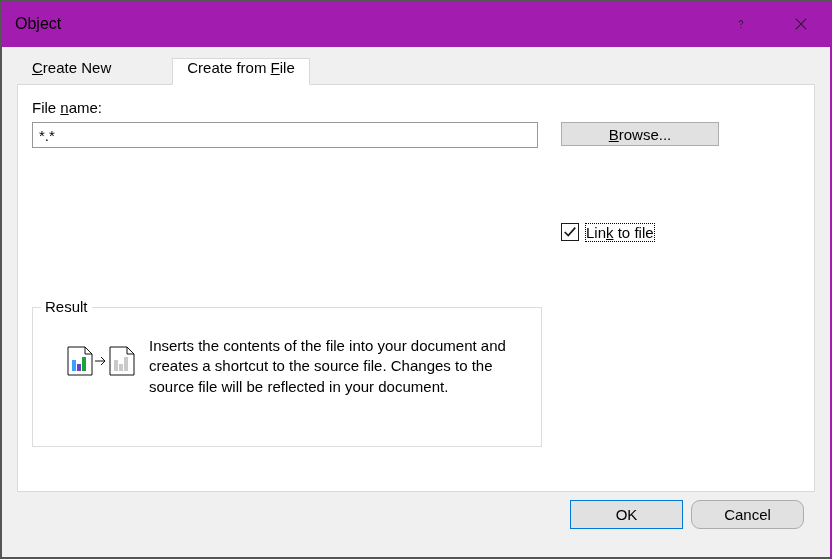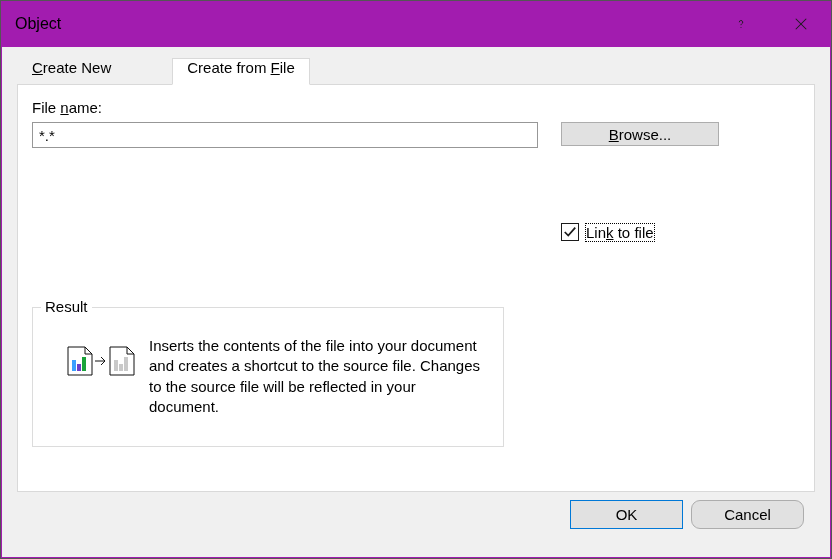--- a/index.html
+++ b/index.html
@@ -26,21 +26,21 @@
     .file-input { position: absolute; top: 37px; left: 14px; width: 506px; height: 26px; border: 1px solid #979797; padding: 3px 6px; font-size: 15px; color: #000; outline: none; }
     .browse-btn { position: absolute; top: 37px; left: 543px; width: 158px; height: 24px; border: 1px solid #adadad; background: #e1e1e1; font-size: 15px; color: #000; display: flex; align-items: center; justify-content: center; }
 
     .checkbox-row { position: absolute; left: 543px; display: flex; align-items: center; font-size: 15px; color: #000; }
     .checkbox-row.link { top: 138px; }
     .checkbox-row.display { top: 186px; }
     .cb { width: 18px; height: 18px; border: 1px solid #1b1b1b; margin-right: 7px; display: flex; align-items: center; justify-content: center; }
     .cb.checked svg { width: 14px; height: 14px; }
     .focus-label { outline: 1px dotted #000; outline-offset: 0px; }
 
-    .group { position: absolute; left: 14px; top: 222px; width: 472px; height: 140px; border: 1px solid #dcdcdc; padding-left: 8px; }
+    .group { position: absolute; left: 14px; top: 222px; width: 510px; height: 140px; border: 1px solid #dcdcdc; padding-left: 8px; }
     .group-legend { position: absolute; top: -10px; left: 8px; background: #fff; padding: 0 4px; font-size: 15px; color: #000; }
     .group-text { position: absolute; top: 28px; left: 116px; right: 14px; font-size: 15px; color: #000; line-height: 1.35; }
     .group-icon { position: absolute; top: 36px; left: 32px; }
 
     .footer { position: absolute; left: 0; right: 0; bottom: 0; height: 72px; }
     .footer-btn { position: absolute; top: 15px; width: 113px; height: 29px; border: 1px solid #adadad; background: #e1e1e1; font-size: 15px; color: #000; display: flex; align-items: center; justify-content: center; }
     .footer-btn.ok { right: 147px; border-color: #0078d7; }
     .footer-btn.cancel { right: 26px; border-radius: 9px; }
   </style>
 </head>

